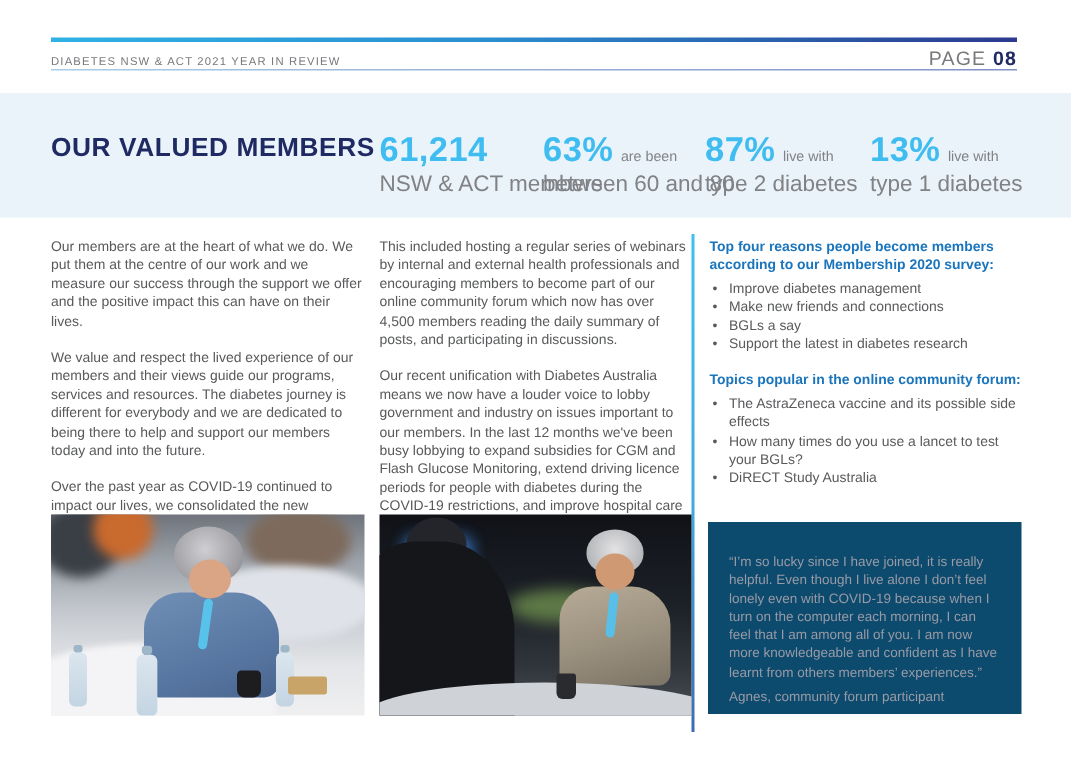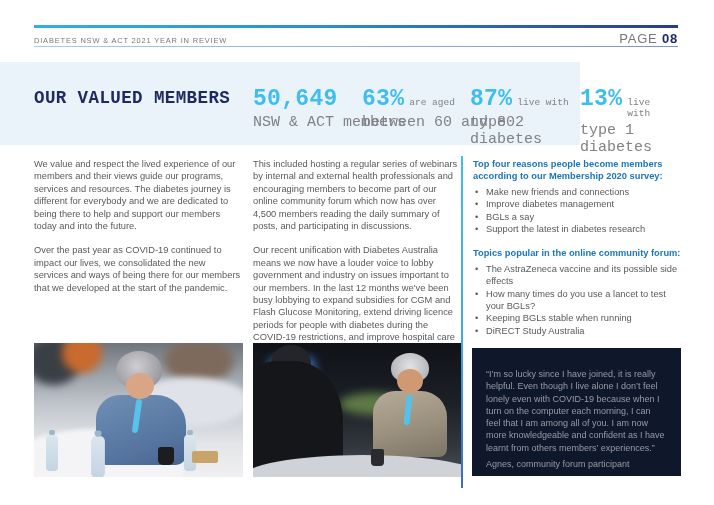--- a/index.html
+++ b/index.html
@@ -12,21 +12,21 @@
               background:linear-gradient(90deg,#2fb1e5 0%, #2a8fd0 45%, #2b3990 100%); }
   .header-row { position:absolute; left:34px; top:31px; width:644px; display:flex;
                 justify-content:space-between; align-items:baseline; }
   .header-left { font-size:7.5px; letter-spacing:0.8px; color:#77787b; }
   .header-right { font-size:13px; letter-spacing:0.8px; color:#77787b; }
   .header-right b { color:#1f2a63; font-weight:bold; }
   .sub-rule { position:absolute; left:34px; top:46px; width:644px; height:1px;
               background:linear-gradient(90deg,#a9cde8 0%, #8191c8 100%); }
 
   
-  .banner { position:absolute; left:0; top:62px; width:580px; height:83px; background:#eaf3fa;font-family:Liberation Mono, monospace; }
+  .banner { position:absolute; left:0; top:62px; width:714px; height:83px; background:#eaf3fa; }
   .banner-title { position:absolute; left:34px; top:26px; font-size:17.5px; font-weight:bold;
                   letter-spacing:0.4px; color:#1f2a63; }
   .stat { position:absolute; top:26px; }
   .stat-top { display:flex; align-items:baseline; gap:5px; }
   .stat-value { font-size:23px; font-weight:bold; color:#3fbdf0; letter-spacing:0.3px; line-height:1; }
   .stat-suffix { font-size:9.5px; color:#808285; }
   .stat-label { font-size:15px; color:#808285; margin-top:3px; }
   .stat-1 { left:253px; } .stat-2 { left:362px;text-align:right; } .stat-3 { left:470px; } .stat-4 { left:580px; }
 
   
@@ -75,51 +75,51 @@
   .p2-sil-head { left:18px; top:2px; width:40px; height:36px; background:#23252b; border-radius:50%; }
   .p2-hair { left:138px; top:10px; width:38px; height:30px; background:radial-gradient(circle at 50% 45%, #e3e3e5 0%, #b9babd 70%, #97989c 100%); border-radius:50% 50% 45% 45%; }
   .p2-face { left:144px; top:26px; width:26px; height:24px; background:#cf9973; border-radius:50%; }
   .p2-body { left:120px; top:48px; width:74px; height:66px; background:linear-gradient(165deg,#b7ab97 0%, #9a907e 55%, #7c7466 100%); border-radius:22px 26px 8px 8px; }
   .p2-lanyard { left:152px; top:52px; width:6px; height:30px; background:#58c0e8; border-radius:3px; transform:rotate(6deg); }
   .p2-table { left:-10px; top:112px; width:240px; height:44px; background:#cfd2d6; border-radius:50% 50% 0 0; }
   .p2-cup { left:118px; top:106px; width:13px; height:17px; background:#2a2b2e; border-radius:2px 2px 4px 4px; }
 
   
   .quote-box { position:absolute; left:472px; top:348px; width:209px; height:128px;
-               background:#0f172a; padding:20px 14px 0 14px; }
+               background:#0c4a6e; padding:20px 14px 0 14px; }
   .quote-text { font-size:9px; line-height:12.3px; color:#989aa5; }
   .quote-attr { font-size:9px; line-height:12.3px; color:#989aa5; margin-top:4px; }
 </style>
 </head>
 <body>
 
 <div class="page">
 
   <div class="top-rule"></div>
   <div class="header-row">
     <span class="header-left">DIABETES NSW &amp; ACT 2021 YEAR IN REVIEW</span>
     <span class="header-right"><span>PAGE </span><b>08</b></span>
   </div>
   <div class="sub-rule"></div>
 
   <div class="banner">
     <h1 class="banner-title">OUR VALUED MEMBERS</h1>
 
     <div class="stat stat-1">
       <div class="stat-top">
-        <span class="stat-value">50,649</span>
+        <span class="stat-value">61,214</span>
         <span class="stat-suffix"></span>
       </div>
       <div class="stat-label">NSW &amp; ACT members</div>
     </div>
 
     <div class="stat stat-2">
       <div class="stat-top">
         <span class="stat-value">63%</span>
-        <span class="stat-suffix">are aged</span>
+        <span class="stat-suffix">are been</span>
       </div>
       <div class="stat-label">between 60 and 80</div>
     </div>
 
     <div class="stat stat-3">
       <div class="stat-top">
         <span class="stat-value">87%</span>
         <span class="stat-suffix">live with</span>
       </div>
       <div class="stat-label">type 2 diabetes</div>
@@ -128,47 +128,47 @@
     <div class="stat stat-4">
       <div class="stat-top">
         <span class="stat-value">13%</span>
         <span class="stat-suffix">live with</span>
       </div>
       <div class="stat-label">type 1 diabetes</div>
     </div>
   </div>
 
   <div class="col col-left">
+    <p>Our members are at the heart of what we do. We put them at the centre of our work and we measure our success through the support we offer and the positive impact this can have on their lives.</p>
     <p>We value and respect the lived experience of our members and their views guide our programs, services and resources. The diabetes journey is different for everybody and we are dedicated to being there to help and support our members today and into the future.</p>
     <p>Over the past year as COVID-19 continued to impact our lives, we consolidated the new services and ways of being there for our members that we developed at the start of the pandemic.</p>
   </div>
 
   <div class="col col-mid">
     <p>This included hosting a regular series of webinars by internal and external health professionals and encouraging members to become part of our online community forum which now has over 4,500 members reading the daily summary of posts, and participating in discussions.</p>
     <p>Our recent unification with Diabetes Australia means we now have a louder voice to lobby government and industry on issues important to our members. In the last 12 months we've been busy lobbying to expand subsidies for CGM and Flash Glucose Monitoring, extend driving licence periods for people with diabetes during the COVID-19 restrictions, and improve hospital care for those living with diabetes.</p>
   </div>
 
   <div class="v-rule"></div>
 
   <div class="col col-right">
     <div class="sec">
       <div class="sec-heading">Top four reasons people become members according to our Membership 2020 survey:</div>
       <ul class="bullets">
+        <li>Improve diabetes management</li>
         <li>Make new friends and connections</li>
-        <li>Improve diabetes management</li>
         <li>BGLs a say</li>
         <li>Support the latest in diabetes research</li>
       </ul>
     </div>
     <div class="sec">
       <div class="sec-heading">Topics popular in the online community forum:</div>
       <ul class="bullets">
         <li>The AstraZeneca vaccine and its possible side effects</li>
         <li>How many times do you use a lancet to test your BGLs?</li>
-        <li>Keeping BGLs stable when running</li>
         <li>DiRECT Study Australia</li>
       </ul>
     </div>
   </div>
 
   <div class="photo photo-1">
     <div class="ph p1-blob p1-fig1"></div>
     <div class="ph p1-blob p1-fig2"></div>
     <div class="ph p1-blob p1-fig3"></div>
     <div class="ph p1-table-back"></div>

